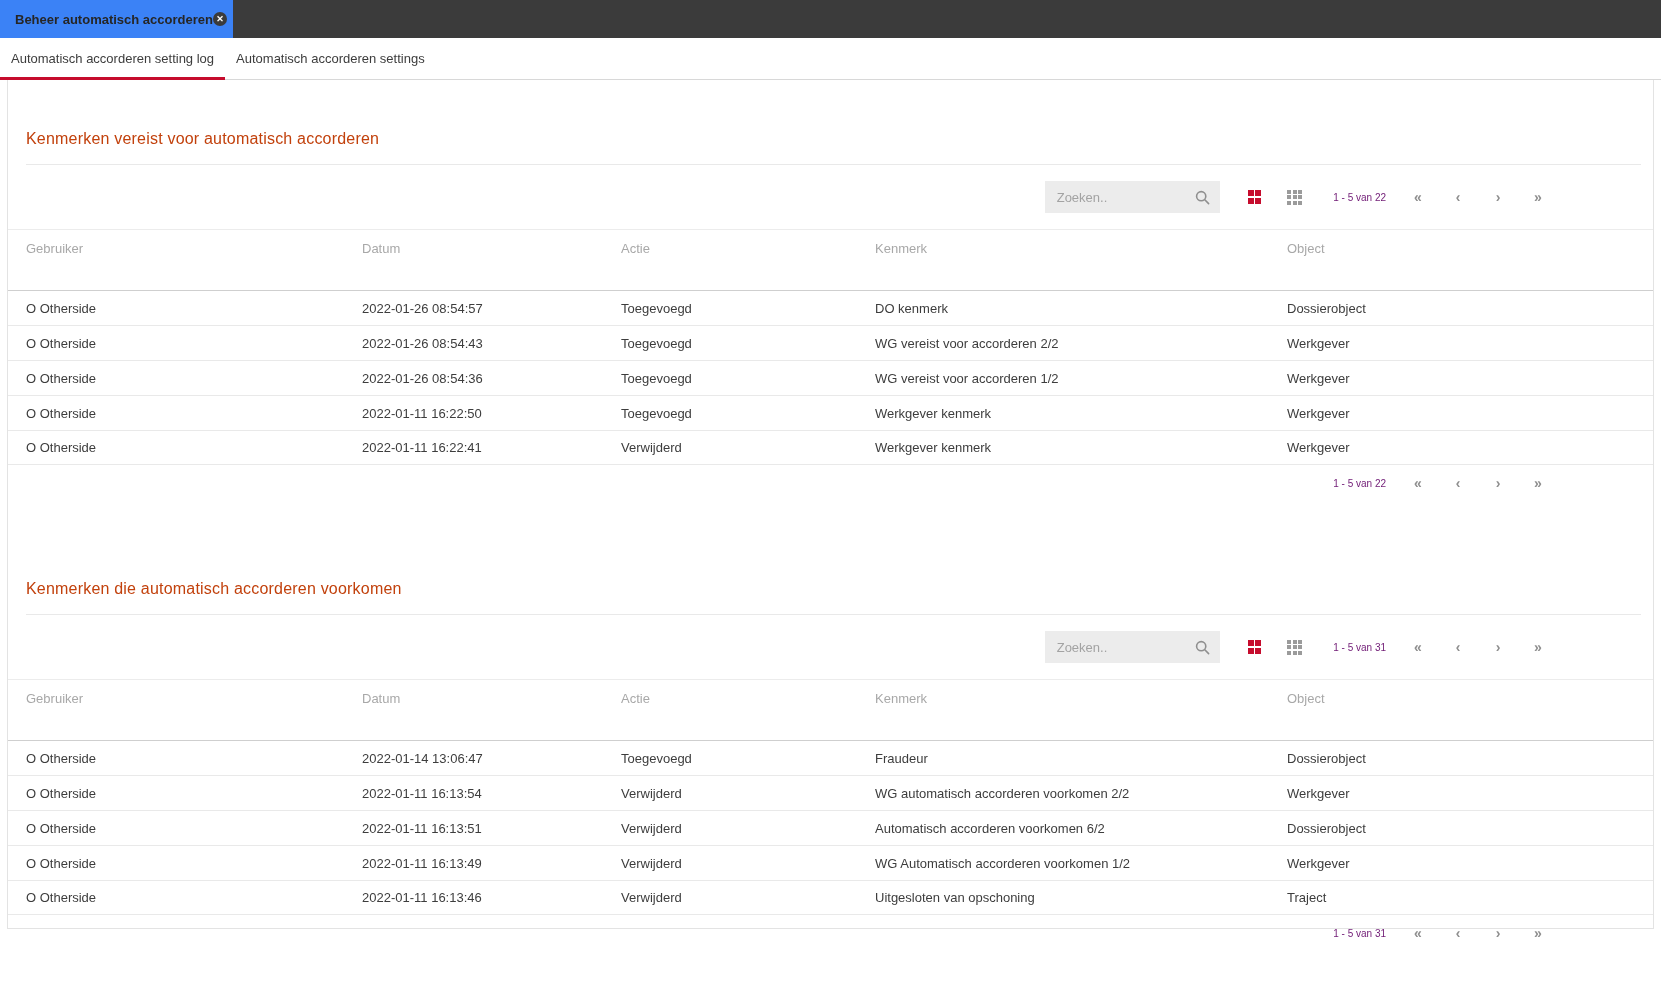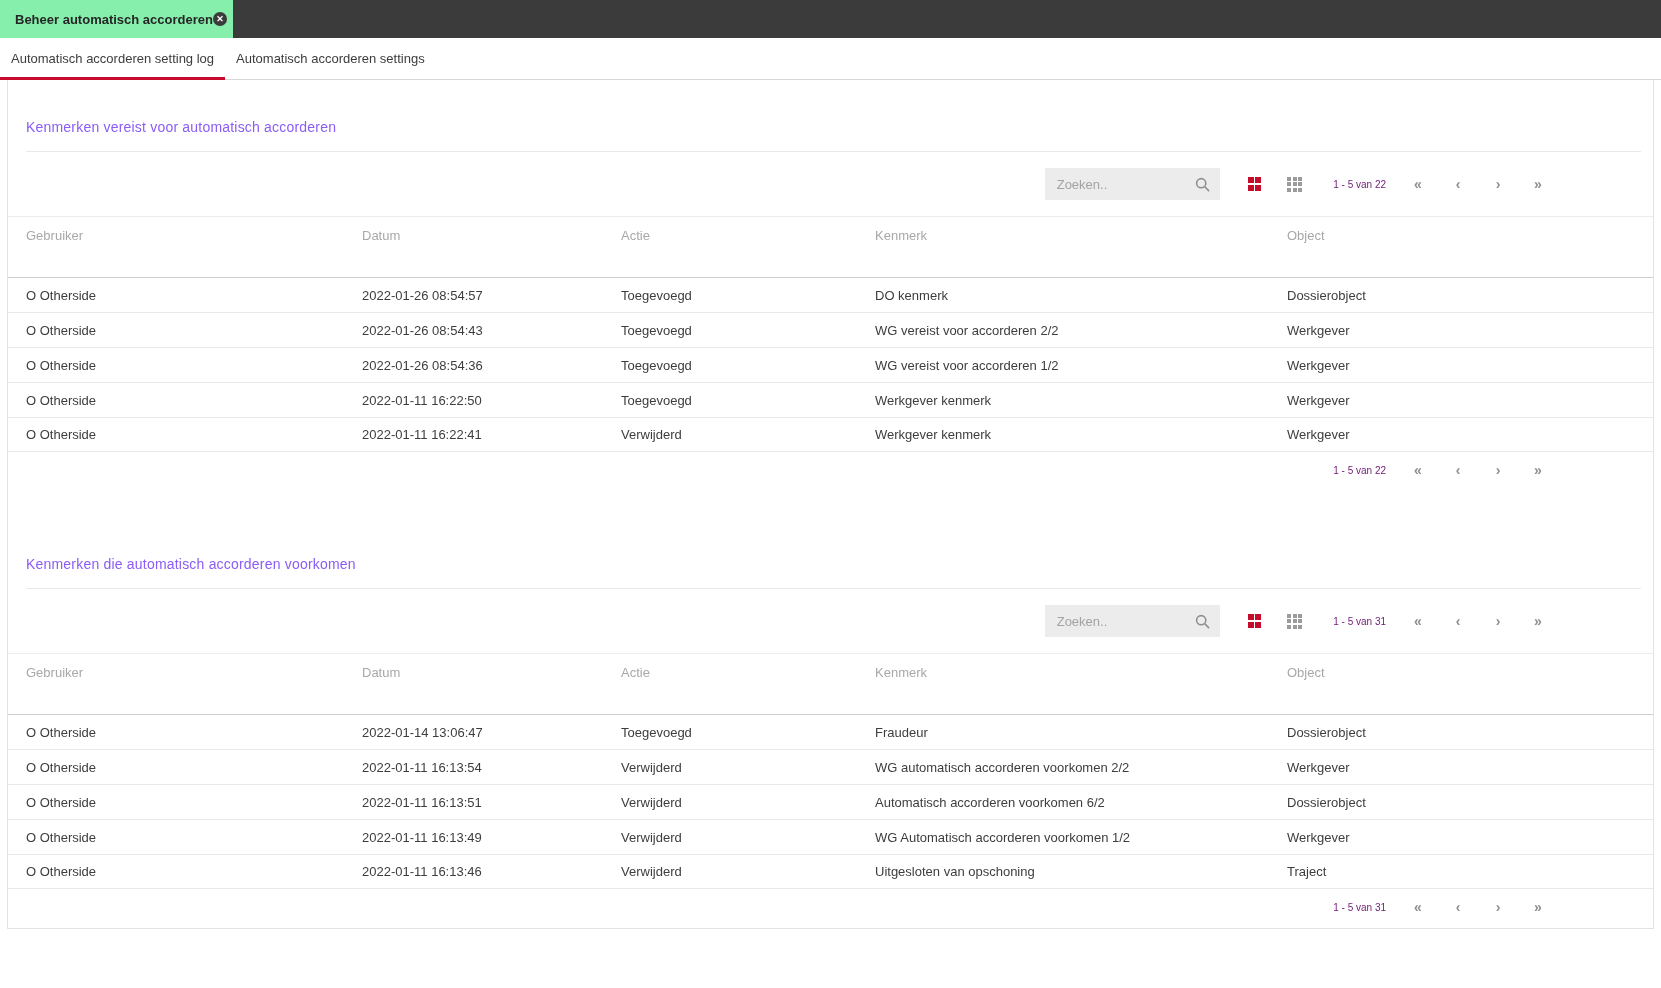--- a/index.html
+++ b/index.html
@@ -4,37 +4,37 @@
 <style>
   :root { --accent:#c60c2d; --topbar:#3b3b3b; }
   * { margin:0; padding:0; box-sizing:border-box; }
   html,body { background:#fff; }
   body {
     width:1661px; height:988px; overflow:hidden;
     font-family:"Liberation Sans", sans-serif; color:#3d3d3d;
   }
   
   .topbar { height:38px; background:var(--topbar); display:flex; align-items:stretch; }
-  .window-tab { width:233px; background:#86efac; display:flex; align-items:center; padding:0 12px 0 15px; cursor:pointer; }
+  .window-tab { width:233px; background:#3b82f6; display:flex; align-items:center; padding:0 12px 0 15px; cursor:pointer; }
   .window-tab-title { flex:1; font-size:13px; font-weight:bold; color:#262626; white-space:nowrap; }
   .close-icon {
     width:14px; height:14px; border-radius:50%; background:#3b3b3b; color:#fff;
     font-size:9px; line-height:14px; text-align:center; cursor:pointer; flex:0 0 auto;
     font-weight:bold;
   }
   
   .tabbar { height:42px; border-bottom:1px solid #d8d8d8; display:flex; background:#fff; }
   .tab { position:relative; display:flex; align-items:center; padding:0 11px; font-size:13px; color:#3c3c3c; cursor:pointer; white-space:nowrap; }
   .tab.active::after { content:""; position:absolute; left:0; right:0; bottom:-1px; height:3px; background:var(--accent); }
   
   .panel { margin:0 7px; height:849px; border:1px solid #e3e3e3; border-top:none; background:#fff; }
   .section { }
   .section.first { padding-top:33px; }
   .section.second { padding-top:62px; }
-  .section-title { font-size:14px; line-height:19px; font-weight:normal; color:#8b5cf6; margin:5px 18px; letter-spacing:.2px; }
+  .section-title { font-size:16px; line-height:19px; font-weight:normal; color:#c2410c; margin:16px 18px; letter-spacing:.2px; }
   .title-rule { border-top:1px solid #e9e9e9; margin:14px 12px 0 18px; }
   
   .toolbar { height:65px; display:flex; align-items:center; justify-content:flex-end; padding-right:107px; border-bottom:1px solid #ececec; }
   .search-box { width:175px; height:32px; background:#ececec; display:flex; align-items:center; margin-right:28px; }
   .search-input { flex:1; min-width:0; border:none; outline:none; background:transparent; font-family:"Liberation Sans", sans-serif; font-size:13px; color:#555; padding:0 6px 0 12px; }
   .search-input::placeholder { color:#a3a3a3; }
   .search-icon { flex:0 0 auto; margin-right:10px; display:flex; cursor:pointer; }
   .grid-icon { display:grid; gap:1.5px; cursor:pointer; }
   .grid-red { grid-template-columns:repeat(2,6px); margin-right:26px; }
   .grid-red i { width:6px; height:6px; background:var(--accent); }

